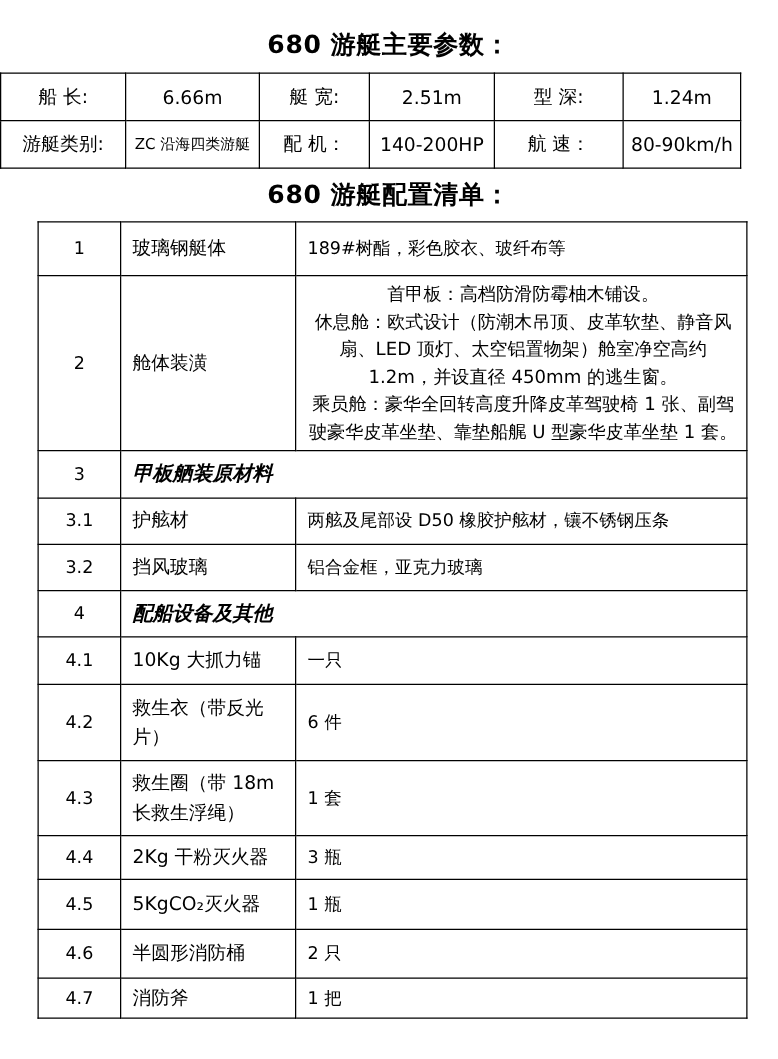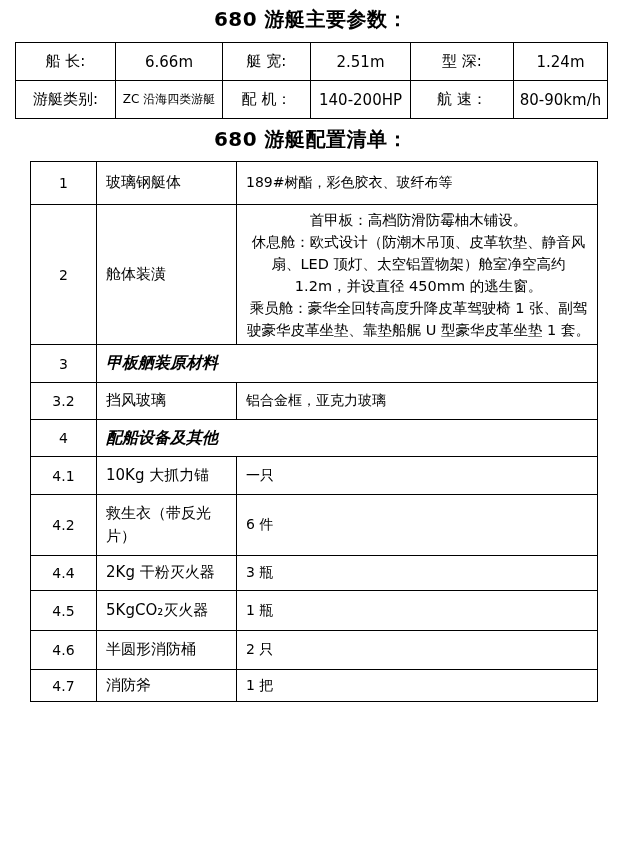--- a/index.html
+++ b/index.html
@@ -15,35 +15,35 @@
     height: 847px;
     background: #ffffff;
     overflow: hidden;
   }
   .doc-title {
     text-align: center;
     font-size: 20px;
     font-weight: bold;
     letter-spacing: 0.5px;
   }
-  .title-1 { padding-top: 6px; margin-bottom: 9px; }
+  .title-1 { padding-top: 22px; margin-bottom: 9px; }
   .title-2 { margin-top: 7px; margin-bottom: 8px; }
 
   table {
     border-collapse: collapse;
     table-layout: fixed;
   }
   td {
     border: 1px solid #000000;
     overflow: hidden;
   }
 
   
   .params-table {
-    margin-left: 15px;
+    margin-left: 0;
     width: 592px;
     padding-left: 40px;
   }
   .params-table td {
     text-align: center;
     vertical-align: middle;
     font-size: 15px;
     padding: 2px;
   }
   .params-table tr { height: 38px; }
@@ -141,38 +141,48 @@
           <div class="spec-line">首甲板：高档防滑防霉柚木铺设。</div>
           <div class="spec-line">休息舱：欧式设计（防潮木吊顶、皮革软垫、静音风扇、LED 顶灯、太空铝置物架）舱室净空高约 1.2m，并设直径 450mm 的逃生窗。</div>
           <div class="spec-line">乘员舱：豪华全回转高度升降皮革驾驶椅 1 张、副驾驶豪华皮革坐垫、靠垫船艉 U 型豪华皮革坐垫 1 套。</div>
         </td>
       </tr>
       <tr style="height:38px">
         <td class="no-cell">3</td>
         <td class="section-cell" colspan="2">甲板舾装原材料</td>
       </tr>
       <tr style="height:37px">
+        <td class="no-cell">3.1</td>
+        <td class="name-cell">护舷材</td>
+        <td class="desc-cell">两舷及尾部设 D50 橡胶护舷材，镶不锈钢压条</td>
+      </tr>
+      <tr style="height:37px">
         <td class="no-cell">3.2</td>
         <td class="name-cell">挡风玻璃</td>
         <td class="desc-cell">铝合金框，亚克力玻璃</td>
       </tr>
       <tr style="height:37px">
         <td class="no-cell">4</td>
         <td class="section-cell" colspan="2">配船设备及其他</td>
       </tr>
       <tr style="height:38px">
         <td class="no-cell">4.1</td>
         <td class="name-cell">10Kg 大抓力锚</td>
         <td class="desc-cell">一只</td>
       </tr>
       <tr style="height:61px">
         <td class="no-cell">4.2</td>
         <td class="name-cell">救生衣（带反光片）</td>
         <td class="desc-cell">6 件</td>
       </tr>
+      <tr style="height:60px">
+        <td class="no-cell">4.3</td>
+        <td class="name-cell">救生圈（带 18m 长救生浮绳）</td>
+        <td class="desc-cell">1 套</td>
+      </tr>
       <tr style="height:35px">
         <td class="no-cell">4.4</td>
         <td class="name-cell">2Kg 干粉灭火器</td>
         <td class="desc-cell">3 瓶</td>
       </tr>
       <tr style="height:40px">
         <td class="no-cell">4.5</td>
         <td class="name-cell">5KgCO₂灭火器</td>
         <td class="desc-cell">1 瓶</td>
       </tr>

